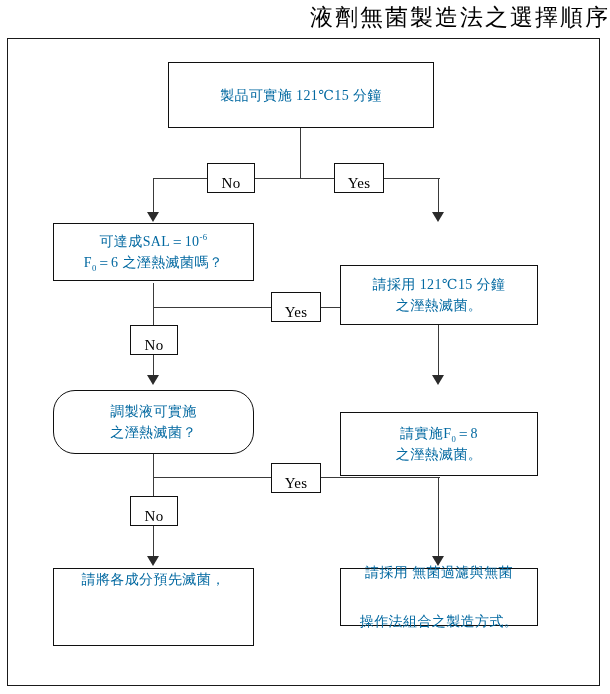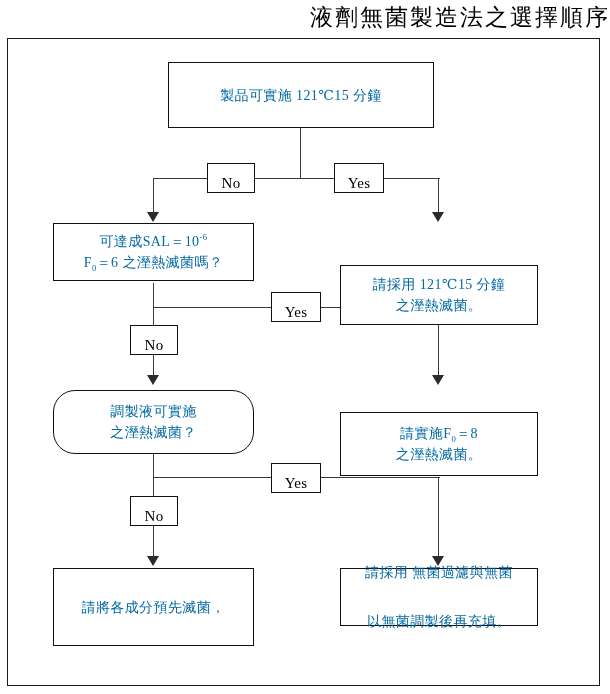--- a/index.html
+++ b/index.html
@@ -195,22 +195,22 @@
   <div class="v-line" style="left:438px; top:477px; height:81px;"></div>
   <div class="arrow-head" style="left:432px; top:556px;"></div>
 
   <div class="v-line" style="left:153px; top:477px; height:19px;"></div>
   <div class="label-box" style="left:130px; top:496px; width:48px; height:30px;">
     <span>No</span>
   </div>
   <div class="v-line" style="left:153px; top:526px; height:32px;"></div>
   <div class="arrow-head" style="left:147px; top:556px;"></div>
 
-  <div class="node" style="left:53px; top:568px; width:201px; height:78px;">
+  <div class="node" style="left:53px; top:568px; width:201px; height:78px;justify-content:space-between;">
     <span class="ln">請將各成分預先滅菌，</span>
   </div>
 
   <div class="node" style="left:340px; top:568px; width:198px; height:58px;gap:28px;">
     <span class="ln">請採用 無菌過濾與無菌</span>
-    <span class="ln">以無菌調製後再充填。</span>
+    <span class="ln">操作法組合之製造方式。</span>
   </div>
 
 </div>
 
 </body></html>

